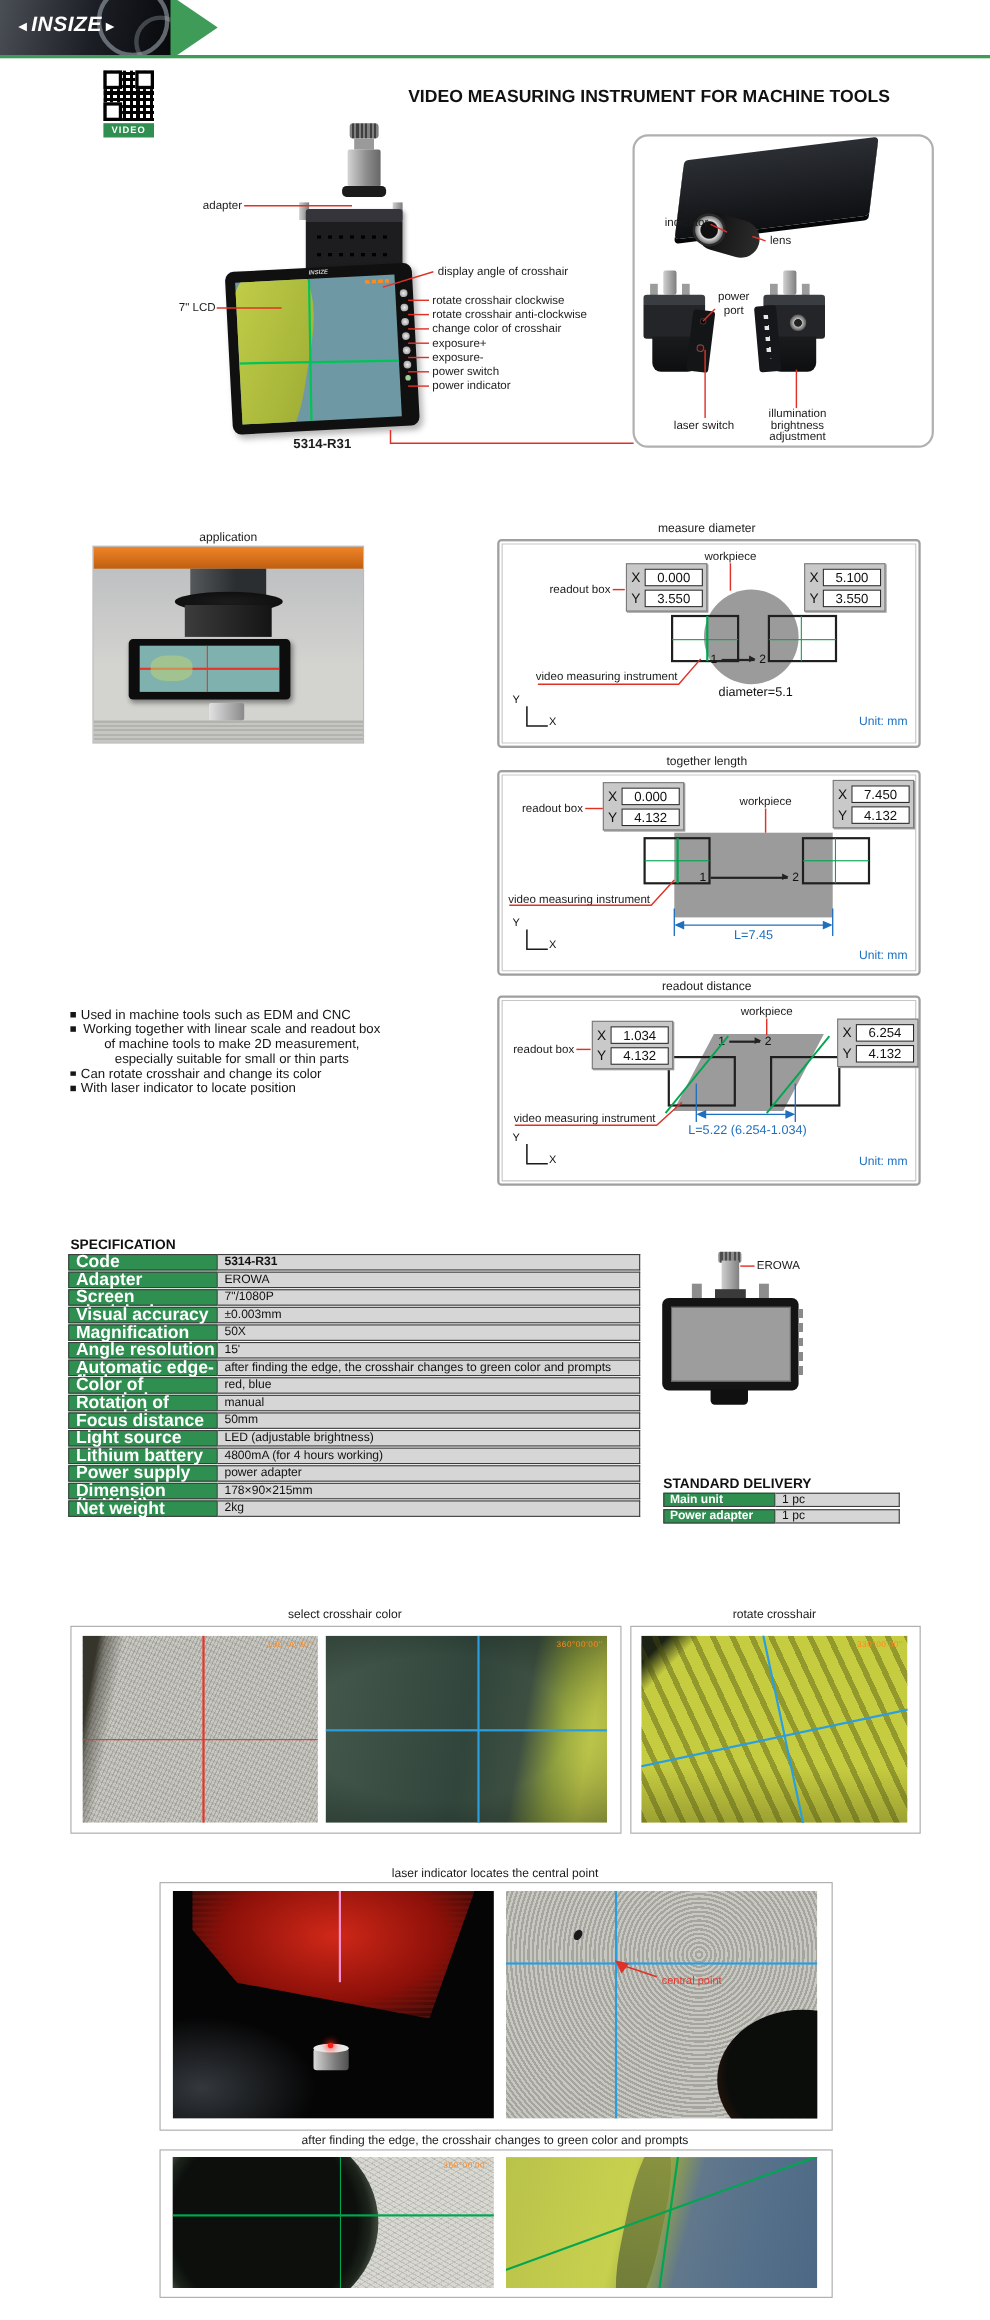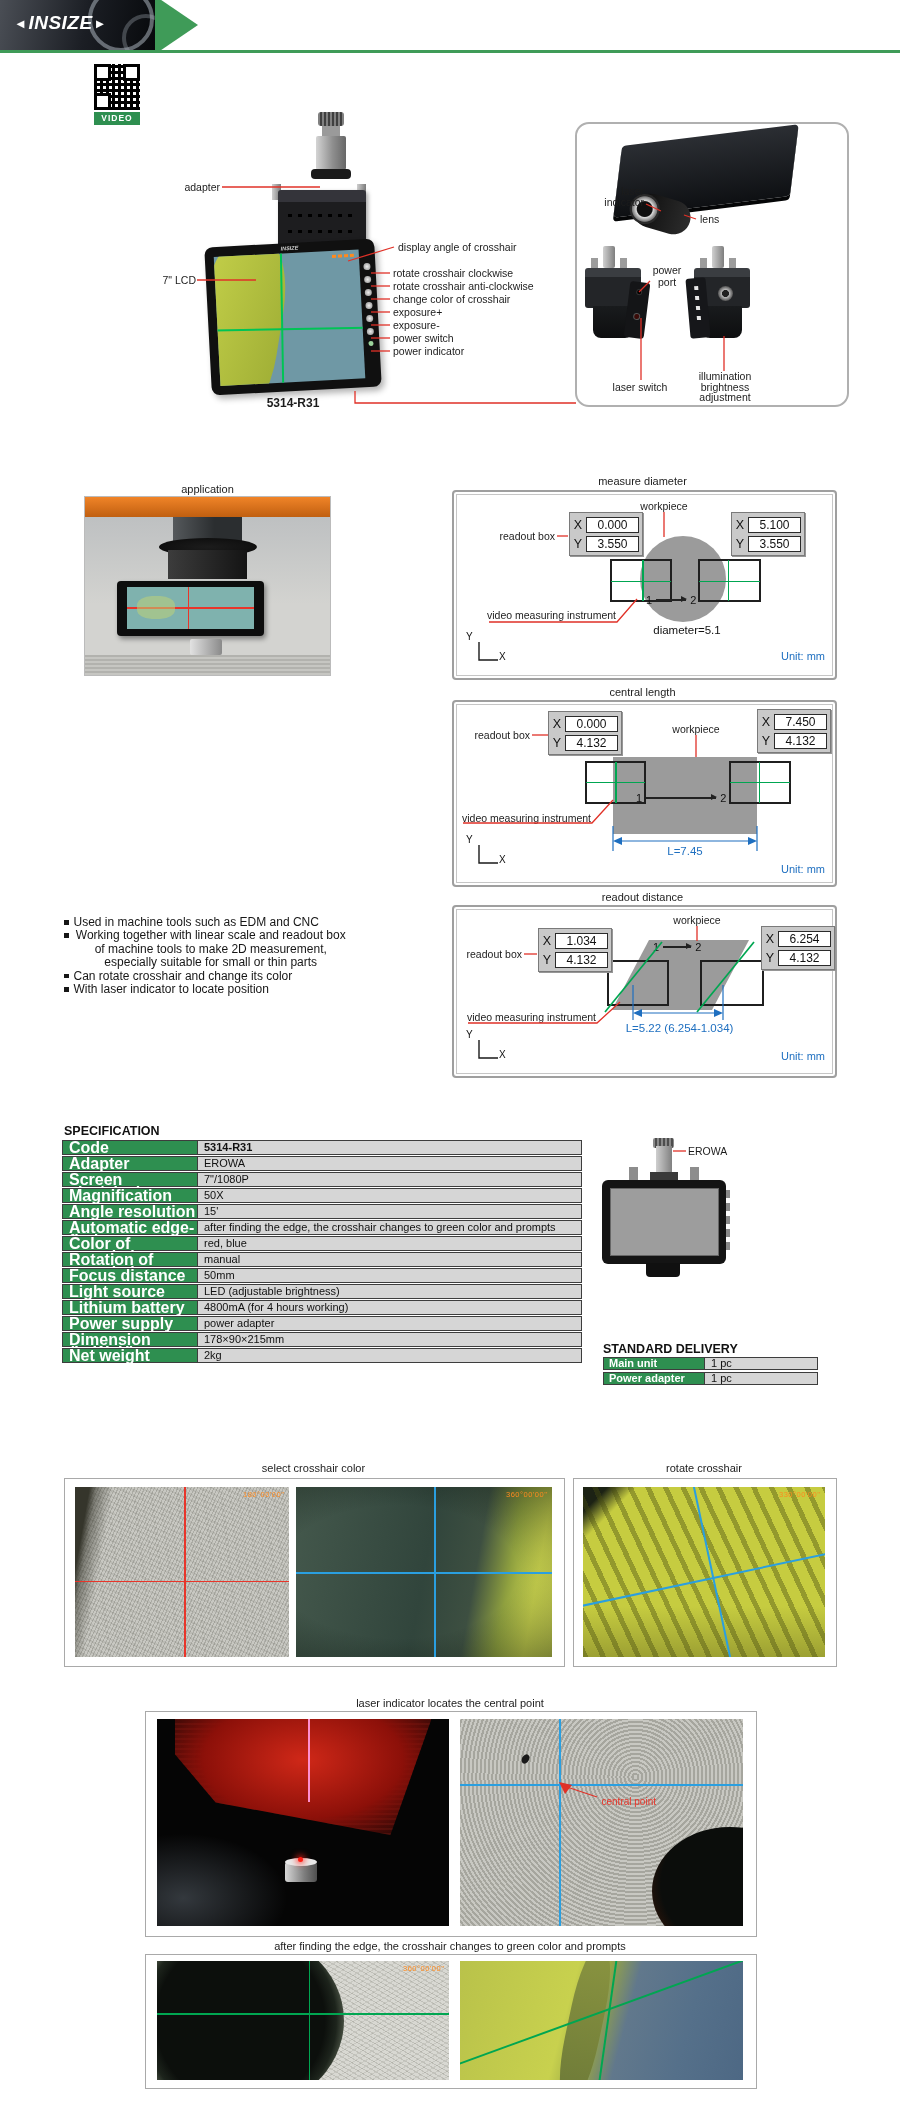--- a/index.html
+++ b/index.html
@@ -72,20 +72,21 @@
 
   <div class="hdr-chevron"></div>
   <div class="hdr-photo">
     <div class="ring" style="left:88px;top:-14px;width:58px;height:58px;"></div>
     <div class="ring" style="left:122px;top:14px;width:40px;height:40px;opacity:.6;"></div>
   </div>
   <div class="logo">
       <span>INSIZE</span>
     </div>
   <div class="hdr-rule"></div>
+  <div class="title">VIDEO MEASURING INSTRUMENT FOR MACHINE TOOLS</div>
 
   <div class="qr">
     <div class="finder" style="left:0;top:0;"></div>
     <div class="finder" style="right:0;top:0;"></div>
     <div class="finder" style="left:0;bottom:0;"></div>
   </div>
   <div class="badge">VIDEO</div>
 
   <div class="abs" style="left:318px;top:112px;width:26px;height:14px;border-radius:3px;background:repeating-linear-gradient(90deg,#808080 0 2px,#3f3f3f 2px 4px);"></div>
   <div class="abs" style="left:322px;top:126px;width:18px;height:10px;background:#9a9a9a;"></div>
@@ -237,21 +238,21 @@
       <span>1</span>
       <span class="aline" style="width:30px;"></span>
       <span>2</span>
     </div>
   <div class="result" style="left:632px;top:624px;width:110px;">diameter=5.1</div>
   <div class="lbl" style="left:487px;top:609px;">video measuring instrument</div>
   <span class="axl" style="left:466px;top:631px;">Y</span>
   <span class="axl" style="left:499px;top:651px;">X</span>
   <div class="unit" style="left:755px;top:650px;">Unit: mm</div>
 
-  <div class="cap" style="left:452px;top:686px;width:381px;">central length</div>
+  <div class="cap" style="left:452px;top:686px;width:381px;">together length</div>
   <div class="mbox" style="left:452px;top:700px;width:381px;height:183px;"></div>
   <div class="abs" style="left:613px;top:757px;width:144px;height:77px;background:#9b9b9b;"></div>
   <div class="vmi" style="left:585px;top:761px;width:57px;height:39px;">
       <i class="gv" style="left:49%;"></i>
       <i class="gh" style="top:48%;"></i>
     </div>
   <div class="vmi" style="left:729px;top:761px;width:58px;height:39px;">
       <i class="gv" style="left:48%;"></i>
       <i class="gh" style="top:48%;"></i>
     </div>
@@ -332,20 +333,24 @@
         <div class="sl">Code</div>
         <div class="sv bold">5314-R31</div>
       </div>
     <div class="srow">
         <div class="sl">Adapter</div>
         <div class="sv">EROWA</div>
       </div>
     <div class="srow">
         <div class="sl">Screen size/pixel</div>
         <div class="sv">7"/1080P</div>
+      </div>
+    <div class="srow">
+        <div class="sl">Visual accuracy</div>
+        <div class="sv">±0.003mm</div>
       </div>
     <div class="srow">
         <div class="sl">Magnification</div>
         <div class="sv">50X</div>
       </div>
     <div class="srow">
         <div class="sl">Angle resolution</div>
         <div class="sv">15'</div>
       </div>
     <div class="srow">

